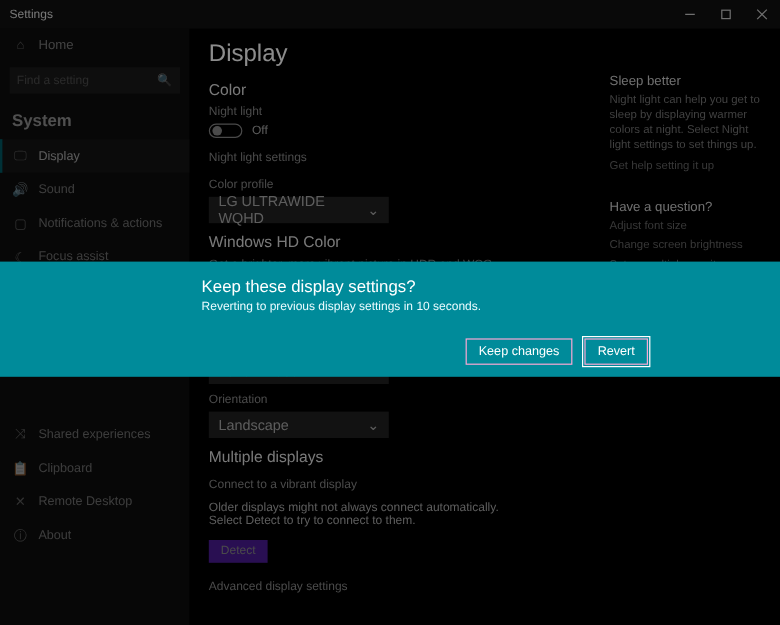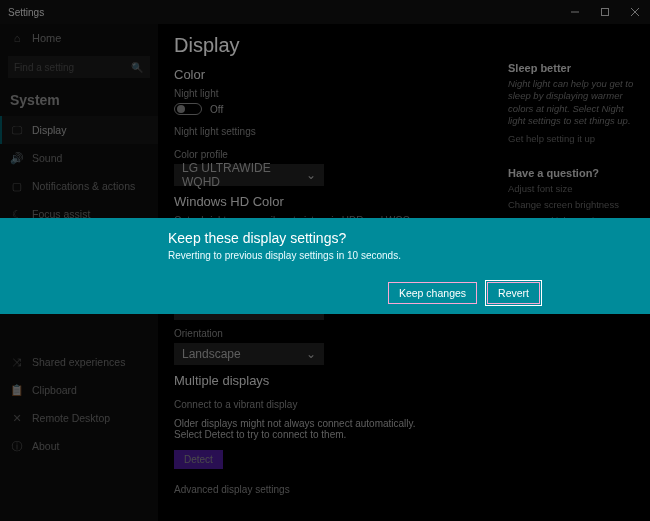--- a/index.html
+++ b/index.html
@@ -23,22 +23,22 @@
   .main h2 { font-size:13px; font-weight:400; color:#ddd; margin:8px 0 6px; }
   .main .sub { font-size:10px; color:#888; margin-bottom:4px; }
   .main .desc { font-size:10px; color:#777; margin-bottom:6px; max-width:260px; }
   .toggle-row { display:flex; align-items:center; gap:8px; margin-bottom:6px; }
   .toggle { width:28px; height:12px; border:1px solid #888; border-radius:7px; position:relative; }
   .toggle::after { content:""; position:absolute; width:8px; height:8px; border-radius:50%; background:#888; top:1px; left:2px; }
   .toggle-label { font-size:10px; color:#aaa; }
   .dropdown { background:#222; color:#aaa; font-size:12px; height:22px; width:150px; display:flex; align-items:center; justify-content:space-between; padding:0 8px; margin-bottom:8px; }
   .button-small { background:#4c1d95; color:#888; font-size:10px; padding:4px 10px; display:inline-block; margin-top:4px; }
   .rightcol { position:absolute; right:12px; top:38px; width:130px; font-size:10px; color:#888; }
-  .rightcol h3 { font-size:11px; color:#ccc; font-weight:700; margin-bottom:4px; }
-  .rightcol p { font-size:9.5px; color:#777; margin-bottom:6px; line-height:1.3;font-style:italic; }
+  .rightcol h3 { font-size:11px; color:#ccc; font-weight:400; margin-bottom:4px; }
+  .rightcol p { font-size:9.5px; color:#777; margin-bottom:6px; line-height:1.3; }
   .rightcol .rlink { font-size:9.5px; color:#666; margin-bottom:5px; display:block; }
   .dim-overlay { position:absolute; inset:0; background:rgba(0,0,0,0.45); pointer-events:none; }
   .banner { position:absolute; left:0; right:0; top:218px; height:96px; background:#008b9a; display:flex; flex-direction:column; padding:12px 18px 10px 168px; color:#fff; z-index:10; }
   .banner-title { font-size:14px; font-weight:400; margin-bottom:4px; }
   .banner-sub { font-size:10px; color:#eafcff; }
   .banner-buttons { position:absolute; right:110px; bottom:10px; display:flex; gap:10px; }
   .bbtn { border:1px solid #f9a8d4; padding:4px 10px; font-size:10.5px; color:#fff; background:transparent; }
   .bbtn.primary { outline:1px solid #fff; outline-offset:1px; }
   .spacer { height:92px; }
   svg { display:block; }

